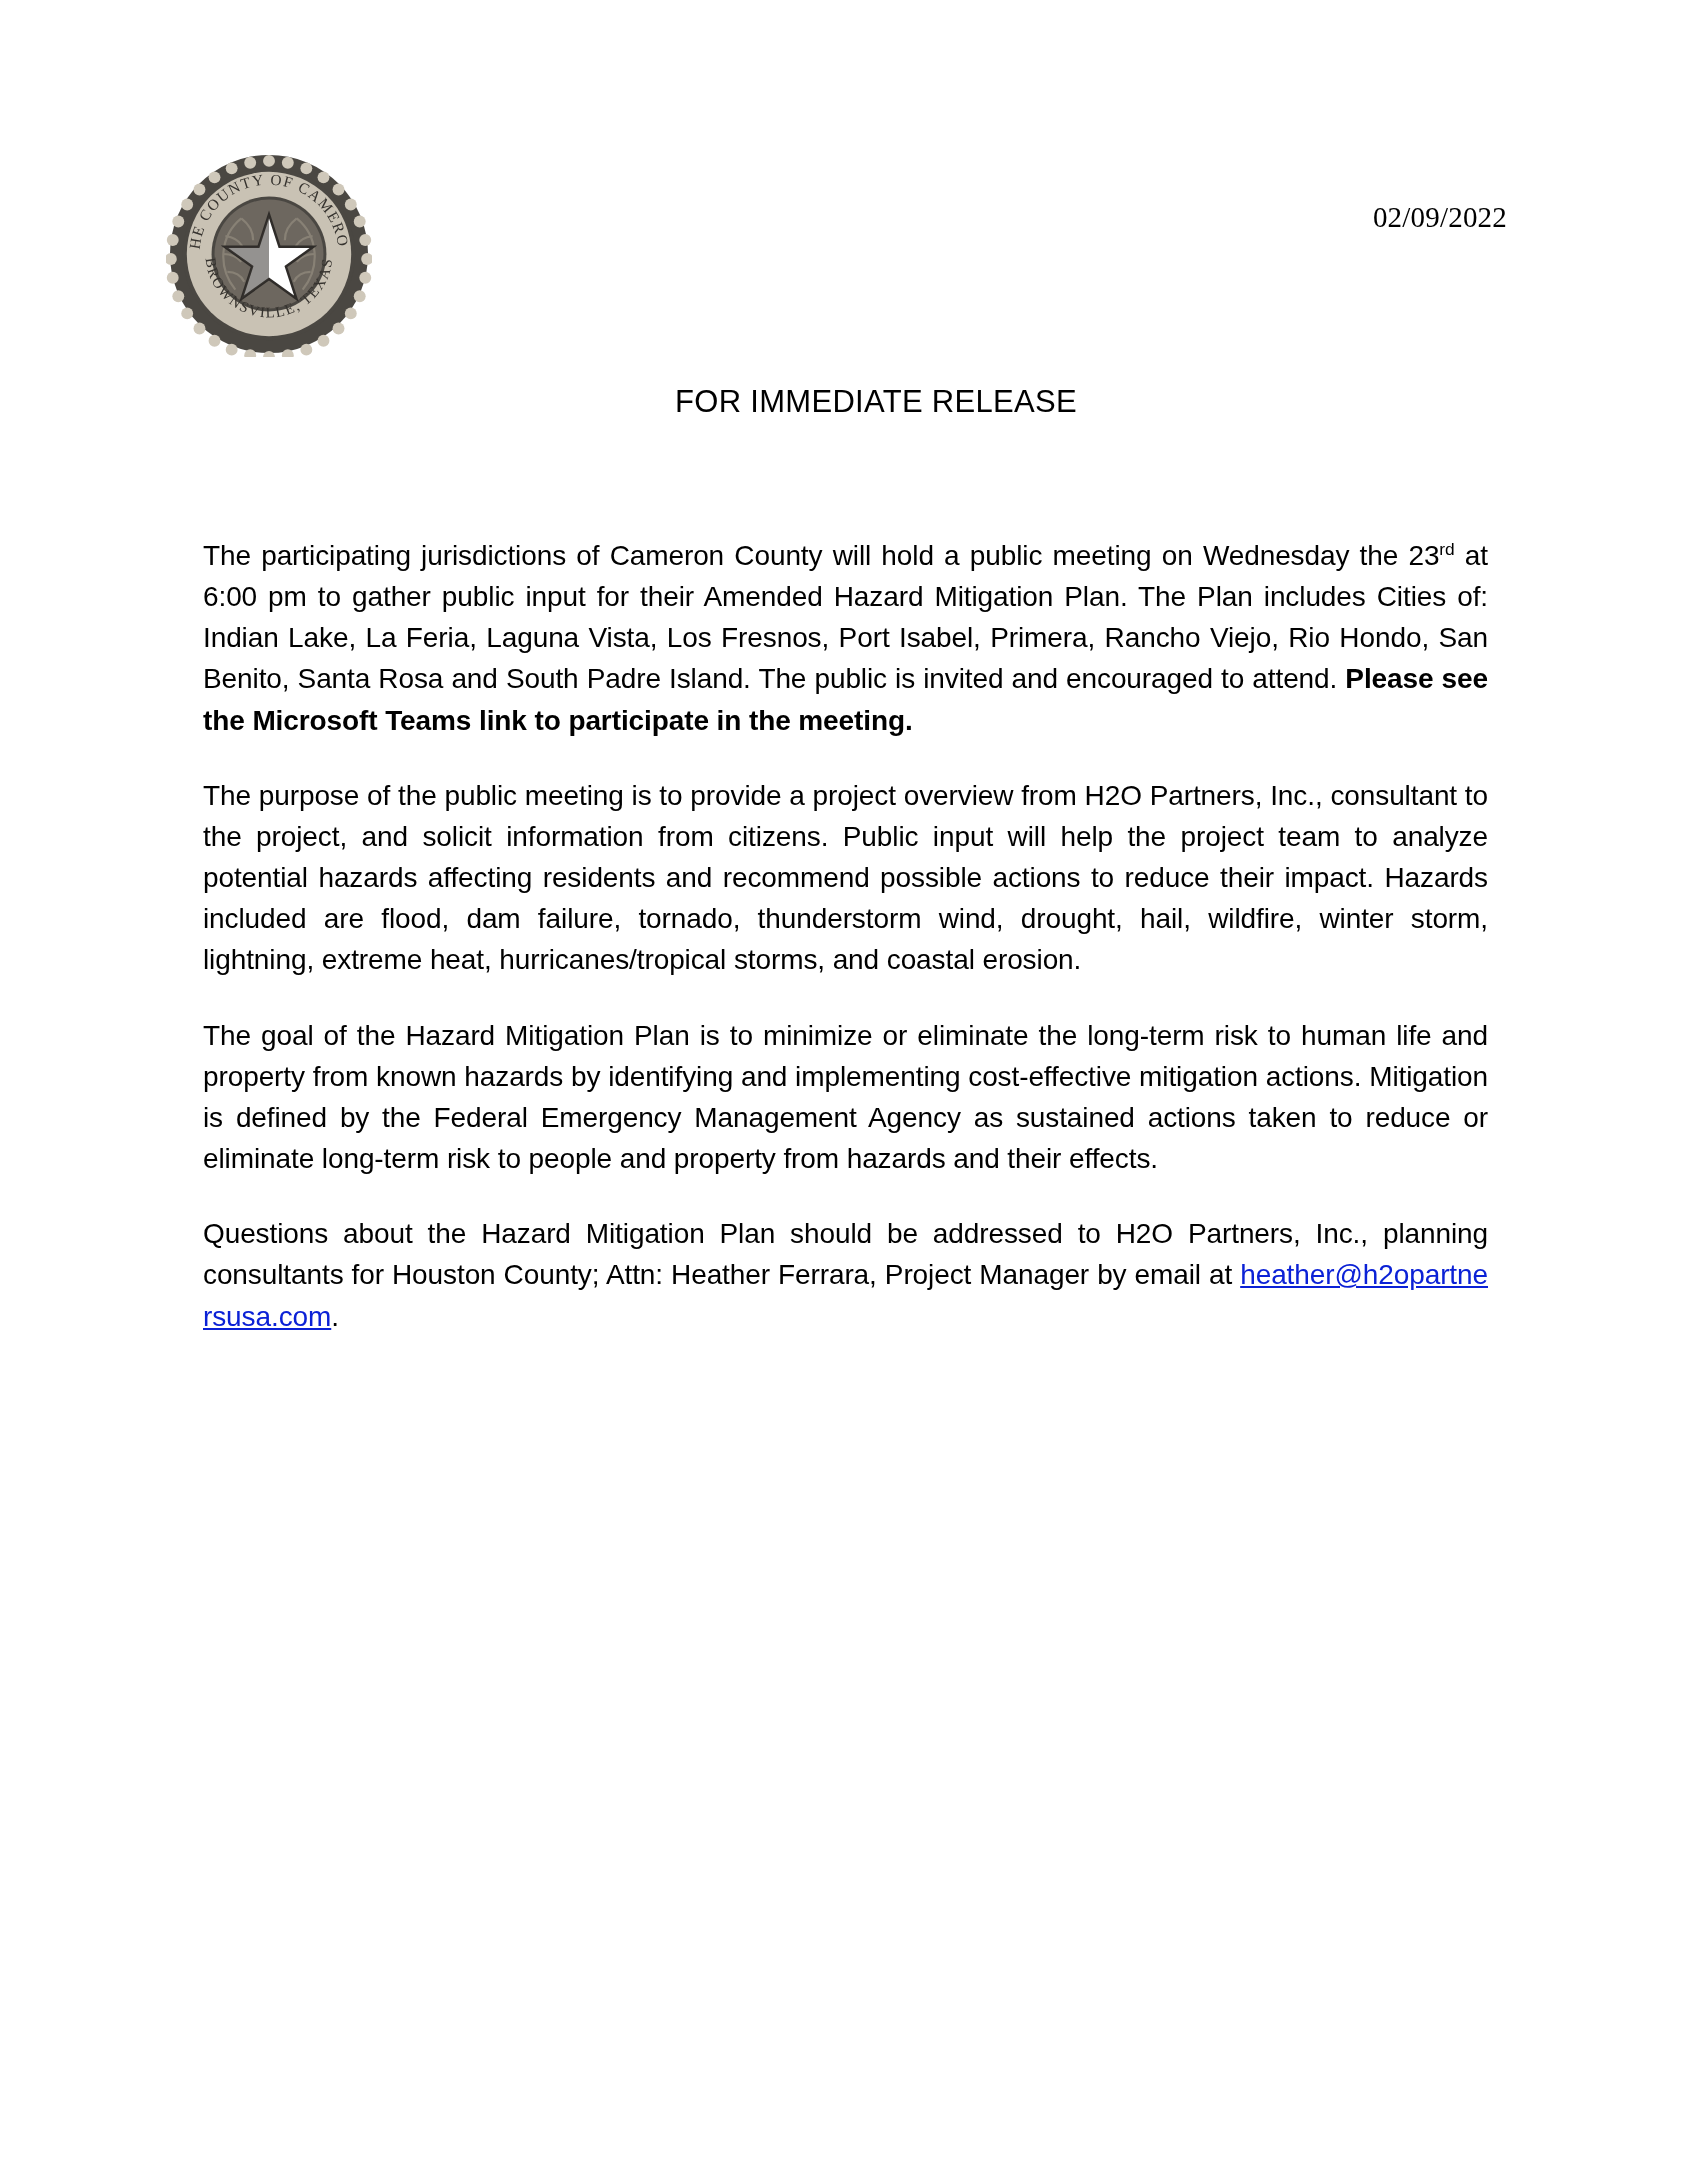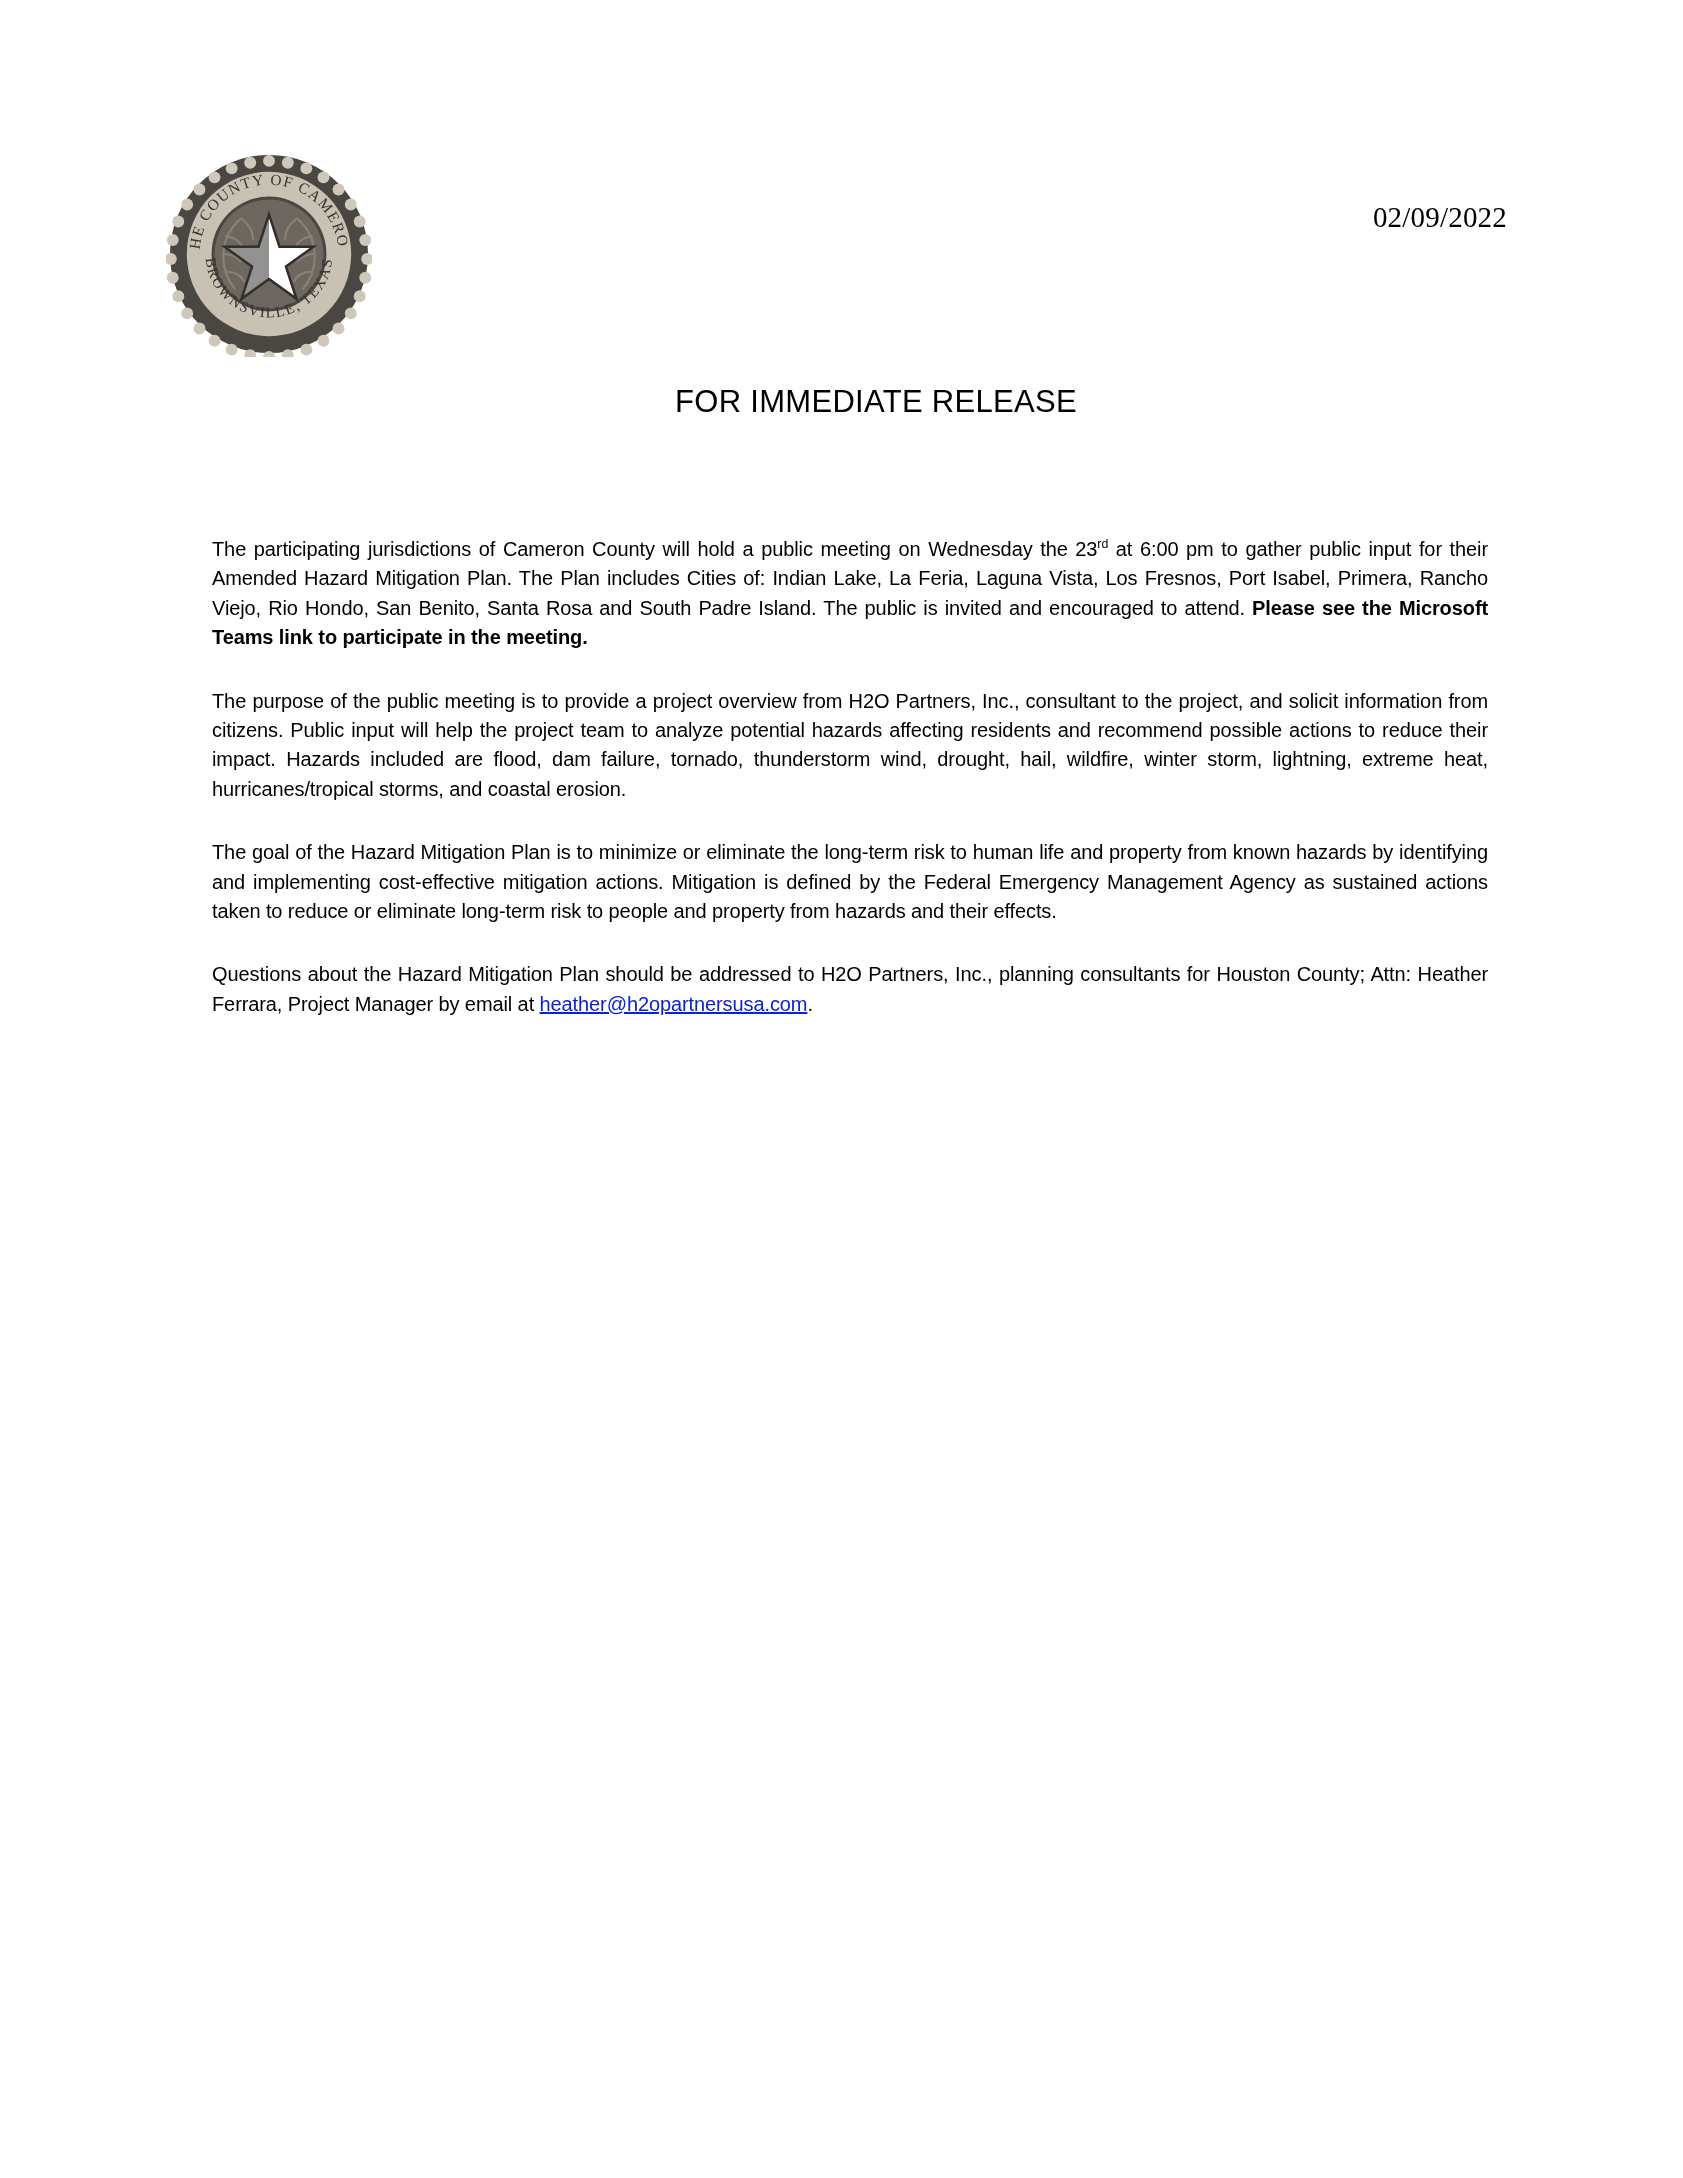--- a/index.html
+++ b/index.html
@@ -85,23 +85,23 @@
     text-align: center;
     letter-spacing: -0.2px;
   }
   h1.doc-title sup {
     font-size: 0.56em;
     vertical-align: super;
     line-height: 0;
   }
 
   p.body-text {
-    margin: 0 0 34px 16px;
-    font-family: "Liberation Sans", sans-serif;
-    font-size: 20px;
+    margin: 0 0 34px 7px;
+    font-family: "Liberation Sans", sans-serif;
+    font-size: 28px;
     line-height: 1.47;
     text-align: justify;
     text-justify: inter-word;
     letter-spacing: -0.1px;
   }
   p.body-text.last { margin-bottom: 0; }
 
   p.body-text sup {
     font-size: 0.62em;
     vertical-align: super;

